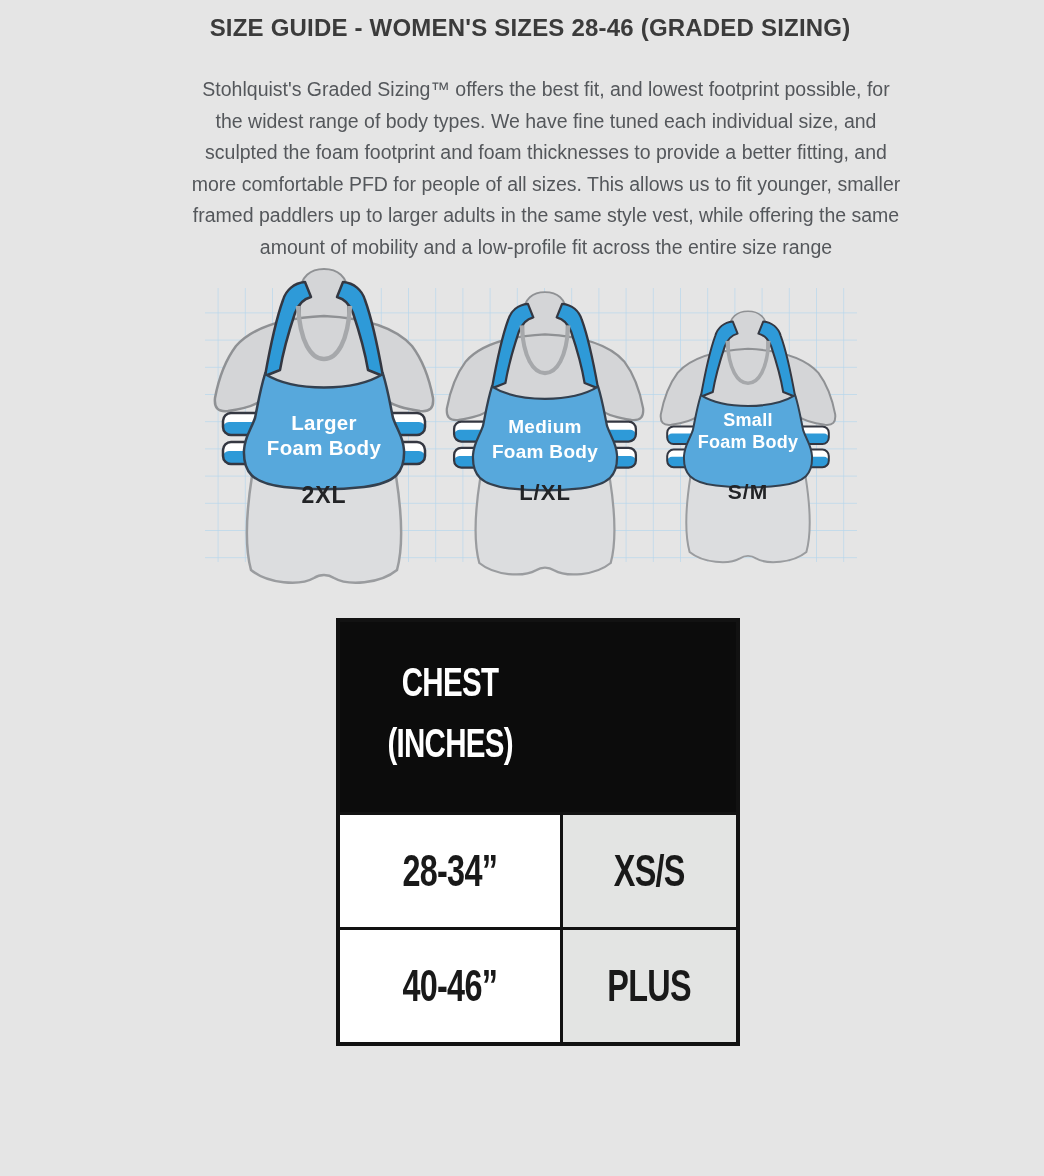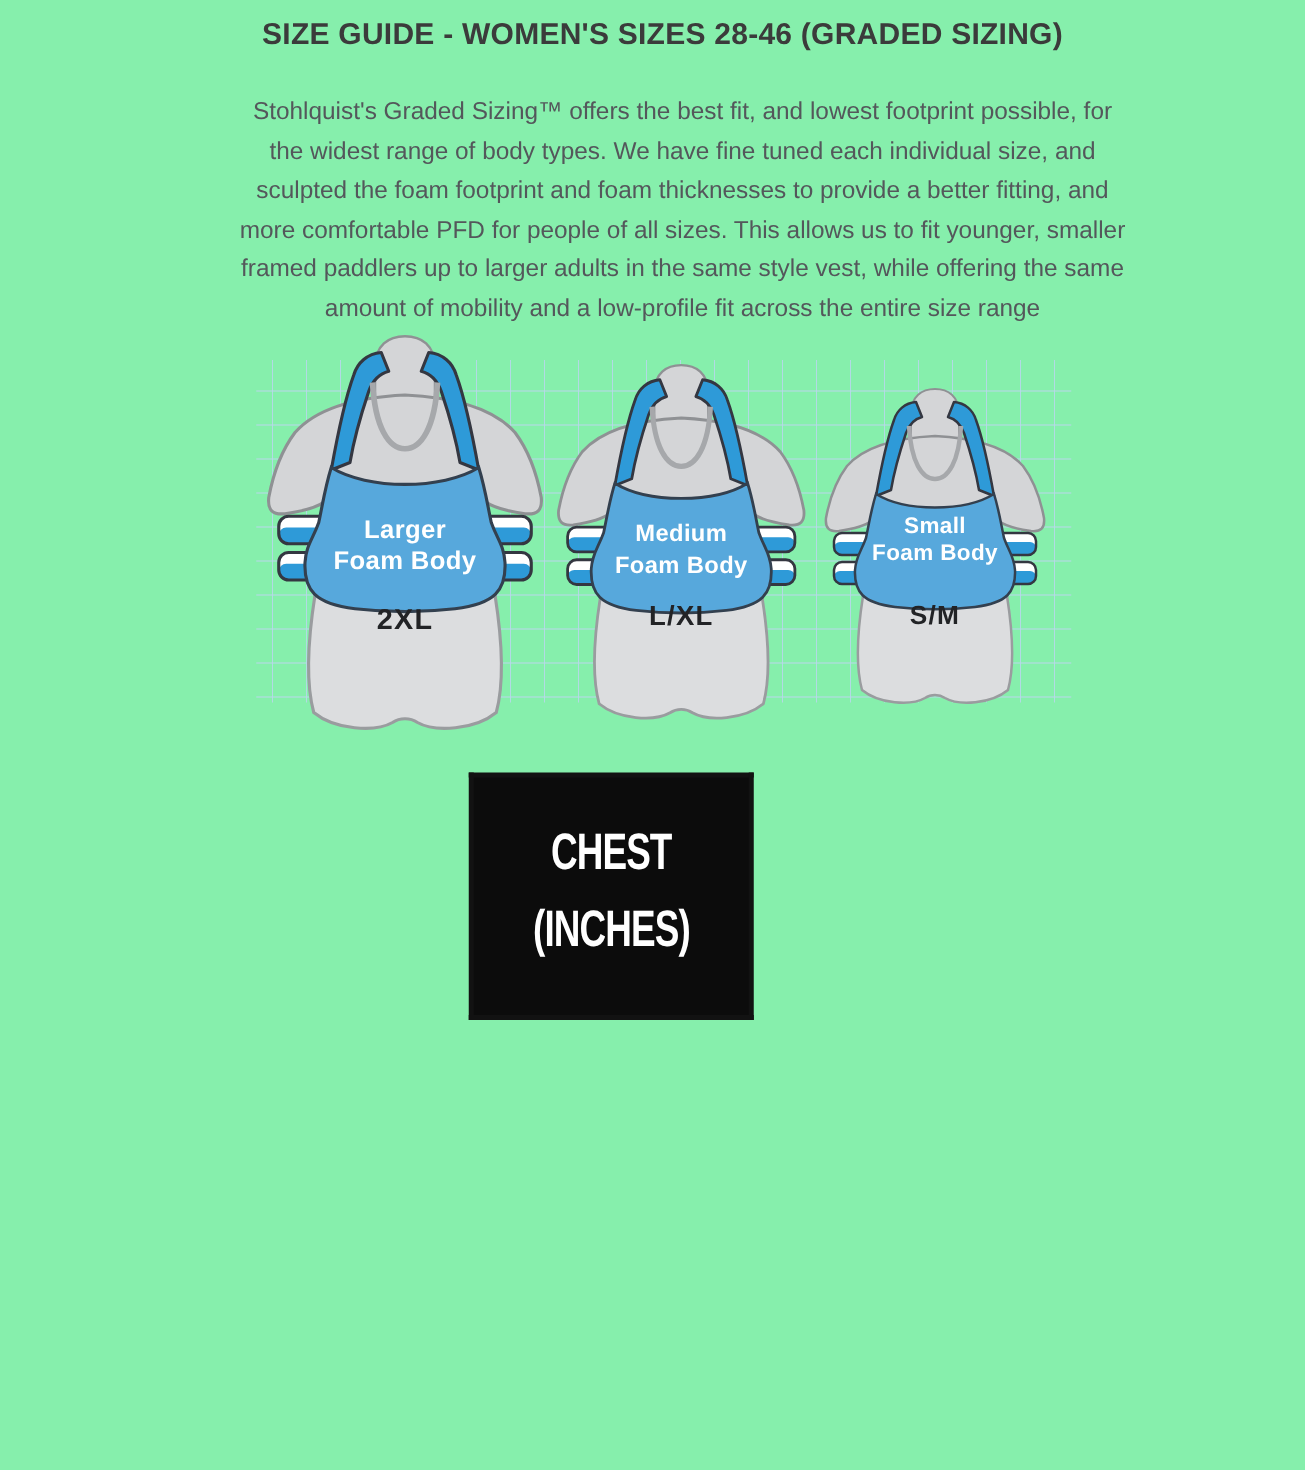--- a/index.html
+++ b/index.html
@@ -1,20 +1,20 @@
 <!DOCTYPE html>
 <html><head>
 <meta charset="utf-8">
 <style>
   html,body{margin:0;padding:0;background:#ffffff;}
   .canvas{
     position:relative;
     width:1044px;height:1176px;
     overflow:hidden;
-    background:#86efac;
+    background:#e5e5e5;
     font-family:"Liberation Sans",sans-serif;
   }
   
   .page-title{
     position:absolute;top:13px;left:0;
     width:1060px;margin:0;
     text-align:center;
     font-size:24px;line-height:30px;
     font-weight:800;letter-spacing:.2px;
     color:#3b3b3b;
@@ -33,21 +33,20 @@
   }
   
   .diagram{position:absolute;top:258px;left:0;}
   .vest-label{fill:#ffffff;font-weight:800;text-anchor:middle;letter-spacing:.3px;}
   .size-label{fill:#222326;font-weight:800;text-anchor:middle;letter-spacing:1px;}
   
   .size-table{
     position:absolute;top:618px;left:336px;
     border-collapse:collapse;
     border:4px solid #121212;
-    margin-left:39px;
   }
   .size-table th,.size-table td{
     border:3px solid #121212;
     padding:0;text-align:center;vertical-align:middle;
   }
   .size-table th{
     background:#0c0c0c;height:190px;text-align:left;
   }
   .th-inner{width:220px;text-align:center;color:#ffffff;}
   .th-line{display:block;line-height:52px;}
@@ -144,16 +143,32 @@
       <tr>
         <th colspan="2">
           <div class="th-inner">
             <span class="th-line"><span class="cond">CHEST</span></span>
             <span class="th-line"><span class="cond">(INCHES)</span></span>
           </div>
         </th>
       </tr>
     </thead>
     <tbody>
+      <tr>
+        <td class="cell-chest">
+          <span class="cond cell-text">28-34”</span>
+        </td>
+        <td class="cell-size">
+          <span class="cond cell-text">XS/S</span>
+        </td>
+      </tr>
+      <tr>
+        <td class="cell-chest">
+          <span class="cond cell-text">40-46”</span>
+        </td>
+        <td class="cell-size">
+          <span class="cond cell-text">PLUS</span>
+        </td>
+      </tr>
     </tbody>
   </table>
 
 </div>
 
 </body></html>

